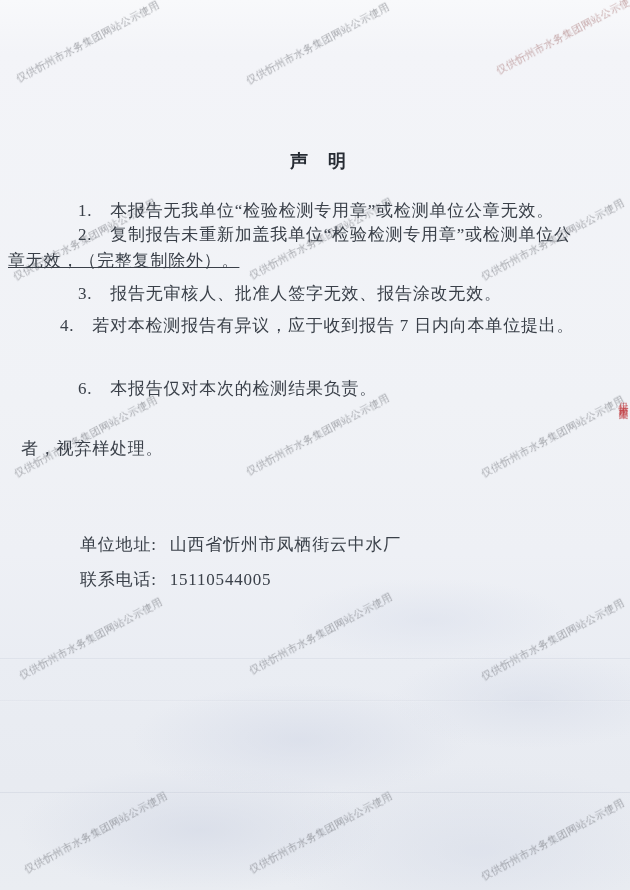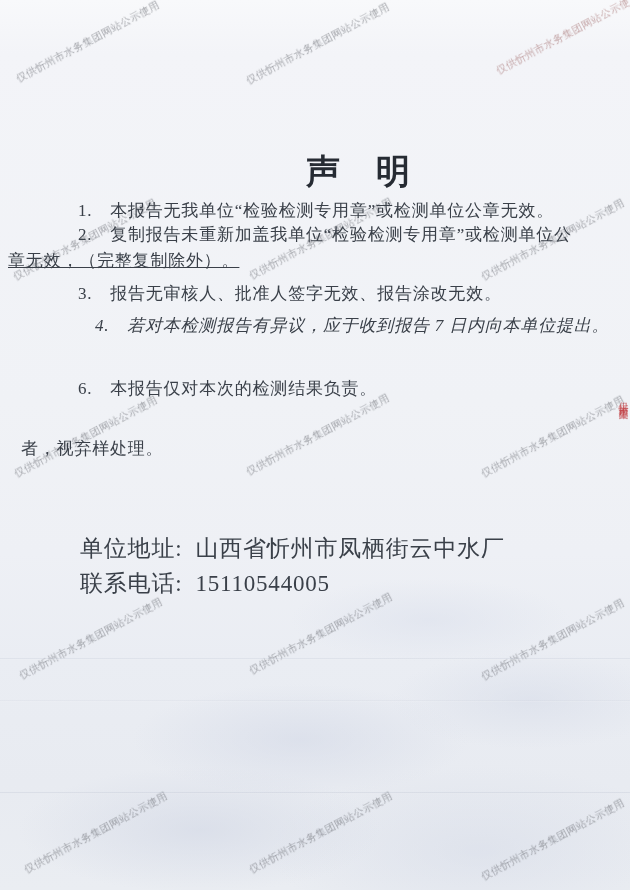--- a/index.html
+++ b/index.html
@@ -42,41 +42,41 @@
     font-family:"Liberation Sans","DejaVu Sans",sans-serif;
     font-size:10px;letter-spacing:1px;
     color:rgba(193,62,66,0.5);
     filter:blur(0.5px);
     pointer-events:none;user-select:none;
   }
 
   .title{
     position:absolute;left:290px;top:149px;
     font-family:Liberation Sans, sans-serif;
-    font-weight:700;font-size:34px;letter-spacing:1px;
-    color:#262b33;white-space:nowrap;margin-left:16px;
+    font-weight:700;font-size:18px;letter-spacing:1px;
+    color:#262b33;white-space:nowrap;
   }
   .bl{
     position:absolute;white-space:nowrap;
     font-size:17px;letter-spacing:0.8px;line-height:21px;
     color:#3a4049;
   }
   .bl-0{left:78px;top:200px;}
   .bl-1{left:78px;top:224px;font-family:Liberation Serif, serif;}
   .bl-2{left:8px; top:250px;text-decoration:underline;}
   .bl-3{left:78px;top:283px;}
-  .bl-4{left:95px;top:315px;font-style:italic;}
+  .bl-4{left:60px;top:315px;}
   .bl-5{left:78px;top:348px;}
   .bl-6{left:78px;top:378px;}
   .bl-7{left:78px;top:408px;}
   .bl-8{left:21px; top:438px;text-align:right;}
 
   .contact-line{
     position:absolute;left:80px;white-space:nowrap;
-    font-size:23px;letter-spacing:0.8px;color:#3a4049;
+    font-size:17px;letter-spacing:0.8px;color:#3a4049;
   }
   .contact-1{top:533px;}
   .contact-2{top:564px;}
   .contact-3{top:568px;}
   .contact-line .lab{margin-right:13px;}
 </style>
 </head>
 <body>
 
 <div class="page">

